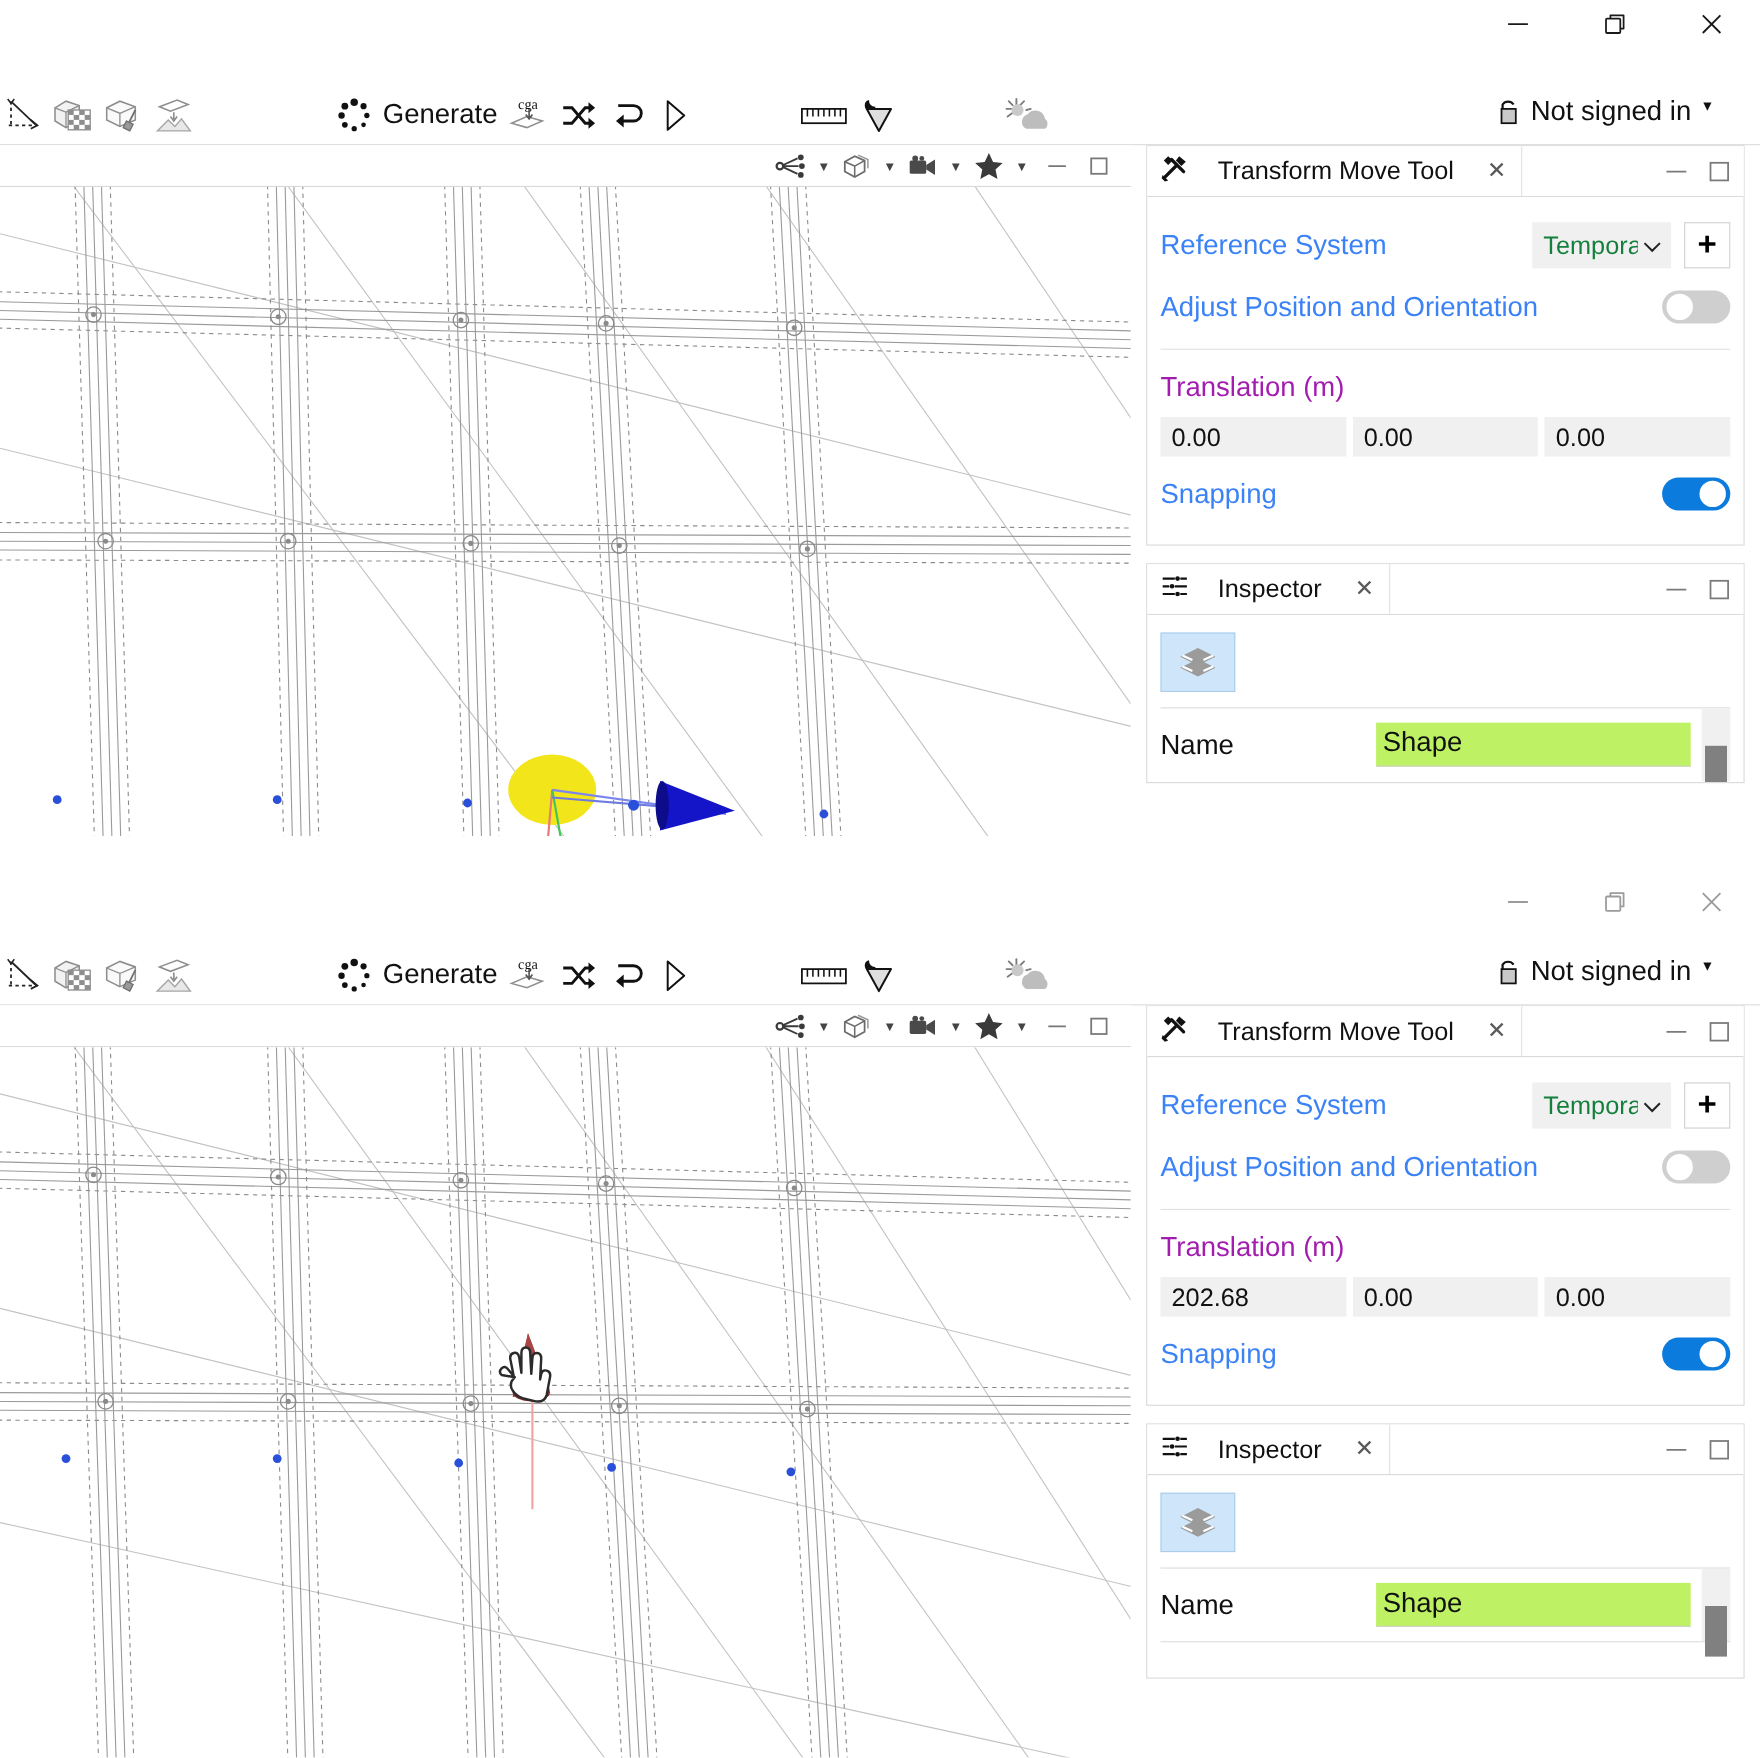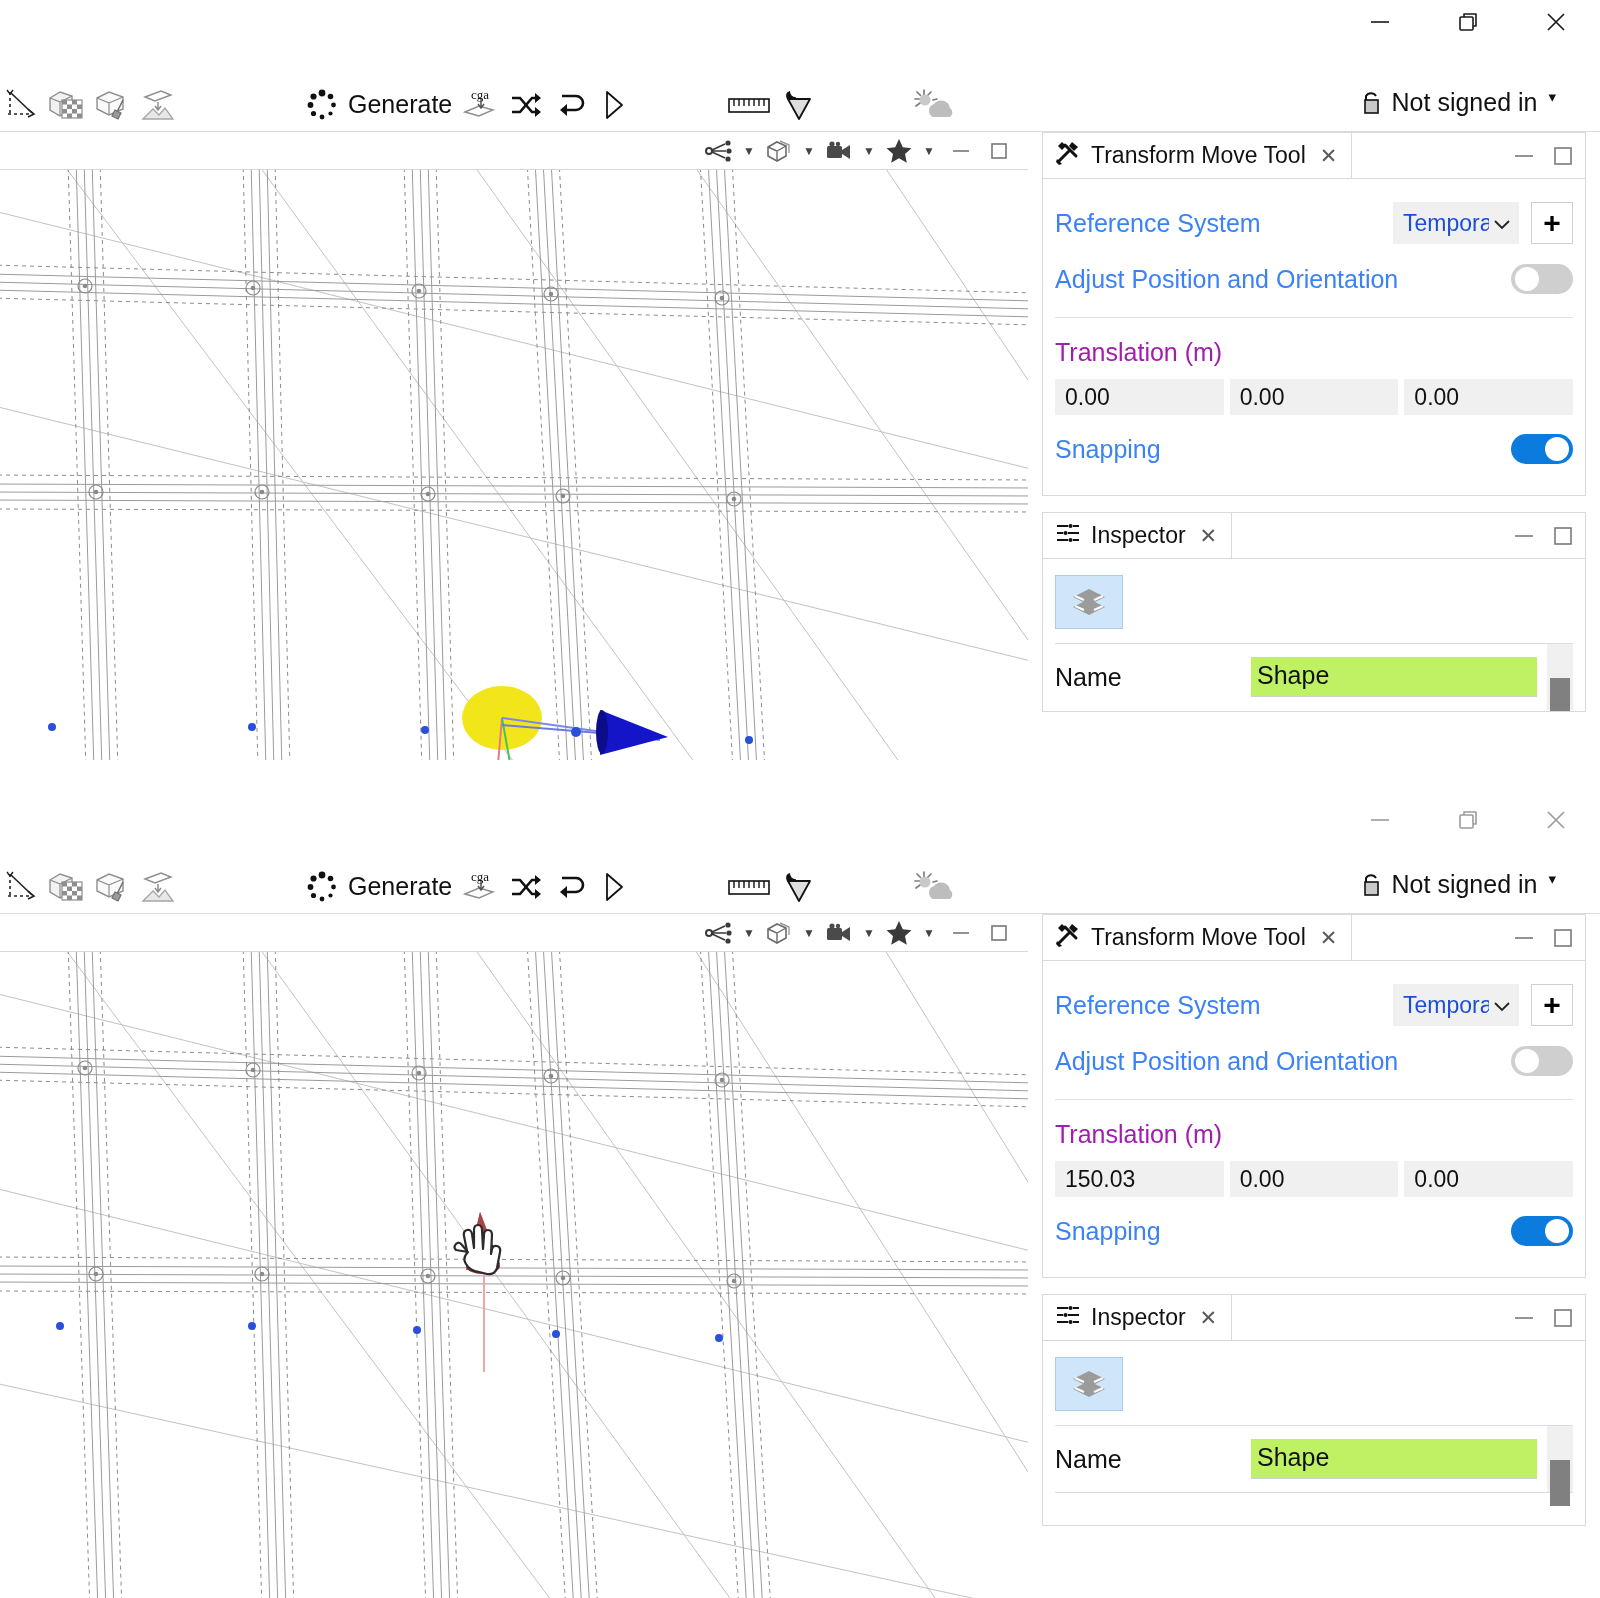--- a/index.html
+++ b/index.html
@@ -97,21 +97,21 @@
     background: #ffffff;
     position: relative;
   }
   .panel-tabs {
     display: flex; align-items: stretch;
     height: 46px;
     border-bottom: 1px solid #d9d9d9;
     background: #fbfbfb;
   }
   .panel-tab {
-    display: flex; align-items: center; gap: 10px;
+    display: flex; align-items: center; gap: 26px;
     padding: 0 14px 0 12px;
     background: #ffffff;
     border-right: 1px solid #d9d9d9;
     font-size: 23px; color: #111;
   }
   .panel-tab .tab-title { white-space: nowrap; }
   .tab-close { color: #5a5a5a; font-size: 21px; line-height: 1; margin-left: 4px; }
   .panel-tabfill { flex: 1; background: #ffffff; display: flex; align-items: center;
                    justify-content: flex-end; padding-right: 12px; gap: 18px; }
   .panel-min, .panel-max { color: #7a7a7a; display:flex; align-items:center; }
@@ -123,21 +123,21 @@
     min-height: 56px;
   }
   .row-label { font-size: 25px; color: #3b82f6; }
   .row-right { margin-left: auto; display: flex; align-items: center; gap: 12px; }
 
   .combo {
     background: #f0f0f0;
     height: 42px; width: 126px;
     display: flex; align-items: center; justify-content: space-between;
     padding: 0 7px 0 10px;
-    font-size: 23px; color: #1d4ed8;
+    font-size: 23px; color: #15803d;
     overflow: hidden; white-space: nowrap;
   }
   .combo .cv { overflow:hidden; text-overflow: clip; max-width: 86px; }
   .plus-btn {
     width: 42px; height: 42px; border: 1px solid #d0d0d0; background: #fff;
     display: flex; align-items: center; justify-content: center;
     font-size: 30px; font-weight: bold; color: #000; line-height: 1;
   }
 
   .toggle {
@@ -1113,21 +1113,21 @@
                   <span class="knob"></span>
                 </span>
             </span>
           </div>
 
           <div class="divider"></div>
 
           <div class="section-title">Translation (m)</div>
 
           <div class="triple">
-            <span class="numfield">150.03</span>
+            <span class="numfield">202.68</span>
             <span class="numfield">0.00</span>
             <span class="numfield">0.00</span>
           </div>
 
           <div class="row">
             <span class="row-label">Snapping</span>
             <span class="row-right">
               <span class="toggle on">
                   <span class="knob"></span>
                 </span>

